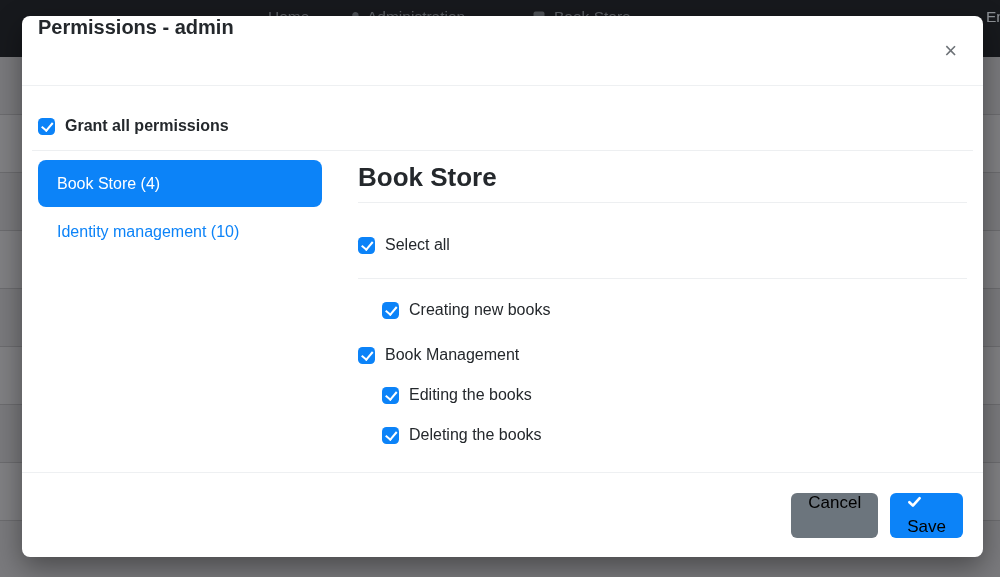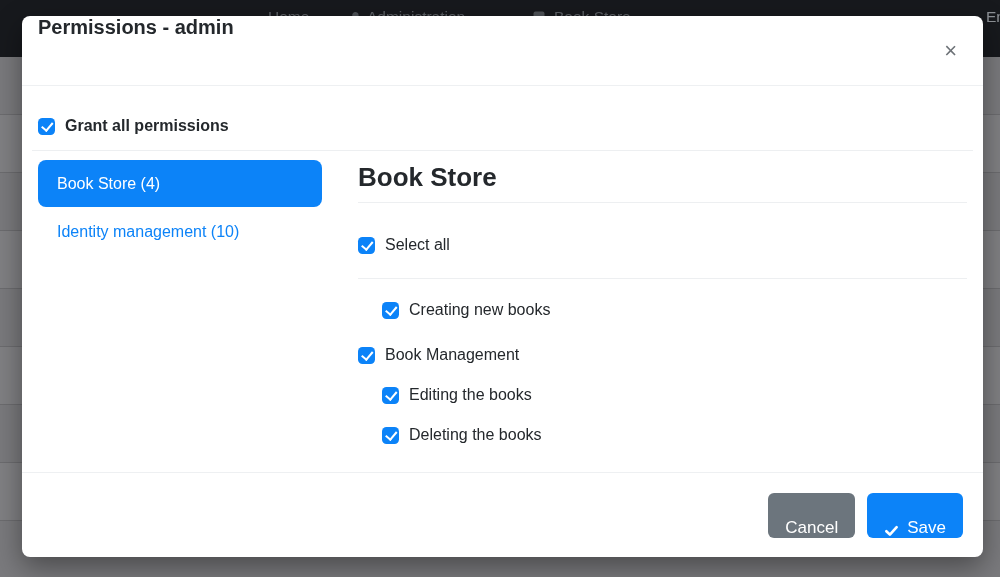--- a/index.html
+++ b/index.html
@@ -45,24 +45,24 @@
 
   .panel-col{flex:1;min-width:0;}
   .panel-title{font-size:26px;font-weight:600;color:#24282c;margin:2px 0 0 0;padding-bottom:9px;border-bottom:1px solid #edeff1;}
   .select-all{margin-top:33px;}
   .panel-hr{border:none;border-top:1px solid #edeff1;margin:24px 0 0 0;}
   .group-row{margin-top:27px;}
   .child-row{margin-top:22px;margin-left:24px;}
 
   .modal-footer{position:absolute;left:0;right:0;bottom:0;height:85px;border-top:1px solid #eef0f2;
     display:flex;align-items:center;justify-content:flex-end;gap:12px;padding:0 20px;}
-  .btn{border:none;border-radius:6px;height:45px;font-size:17px;color:#ffffff;cursor:pointer;
-    display:flex;align-items:flex-end;justify-content:center;padding:0 17px;}
+  .btn{border:none;border-radius:6px;height:45px;font-size:17px;color:#000000;cursor:pointer;
+    display:flex;align-items:flex-start;justify-content:center;padding:0 17px;}
   .btn-cancel{background:#6c757d;}
-  .btn-save{background:#0c83f8;gap:8px;}
+  .btn-save{background:#0c83f8;gap:8px;flex-direction:column;}
   .btn-save svg{display:block;}
 </style>
 </head>
 <body>
 
 <div class="stage">
 
   <div class="bg-navbar">
     <div class="nav-item" style="left:268px;">
       <span>Home</span>

